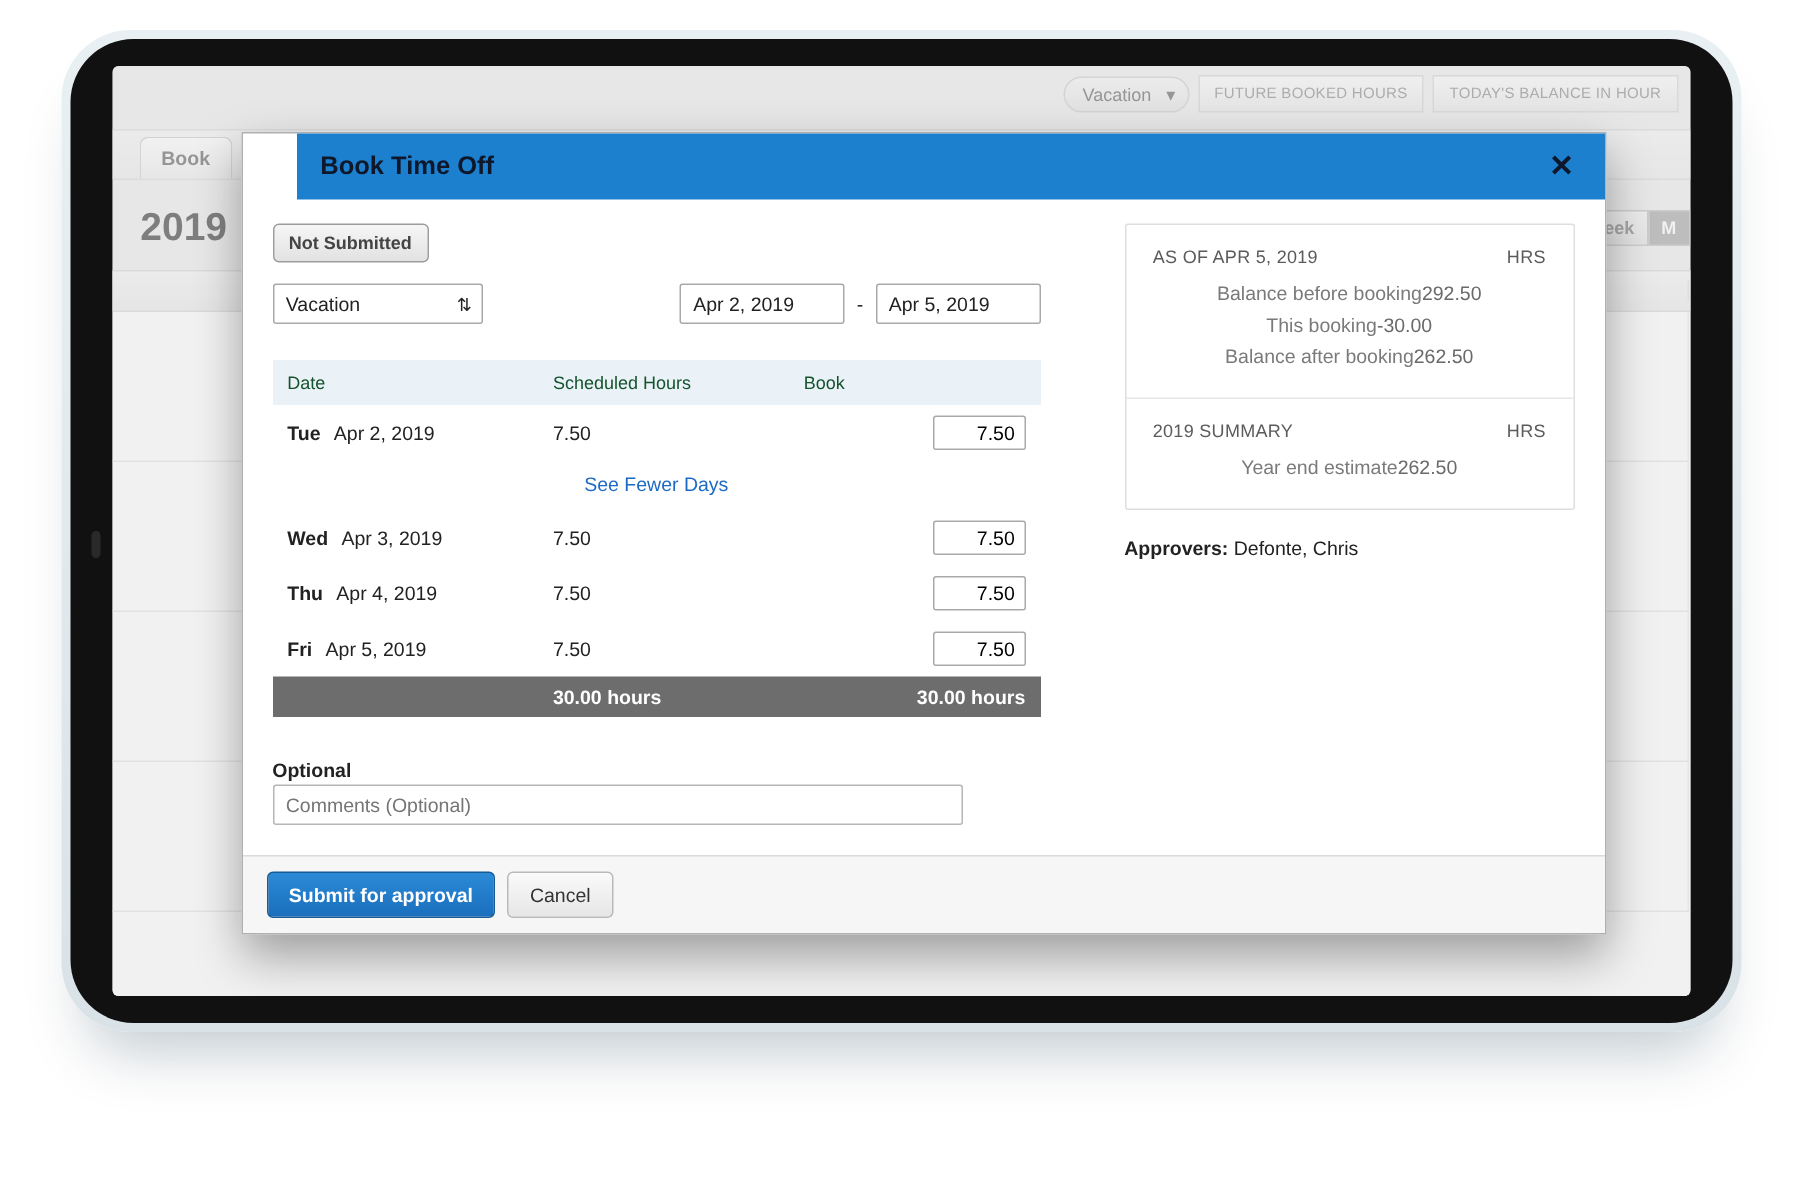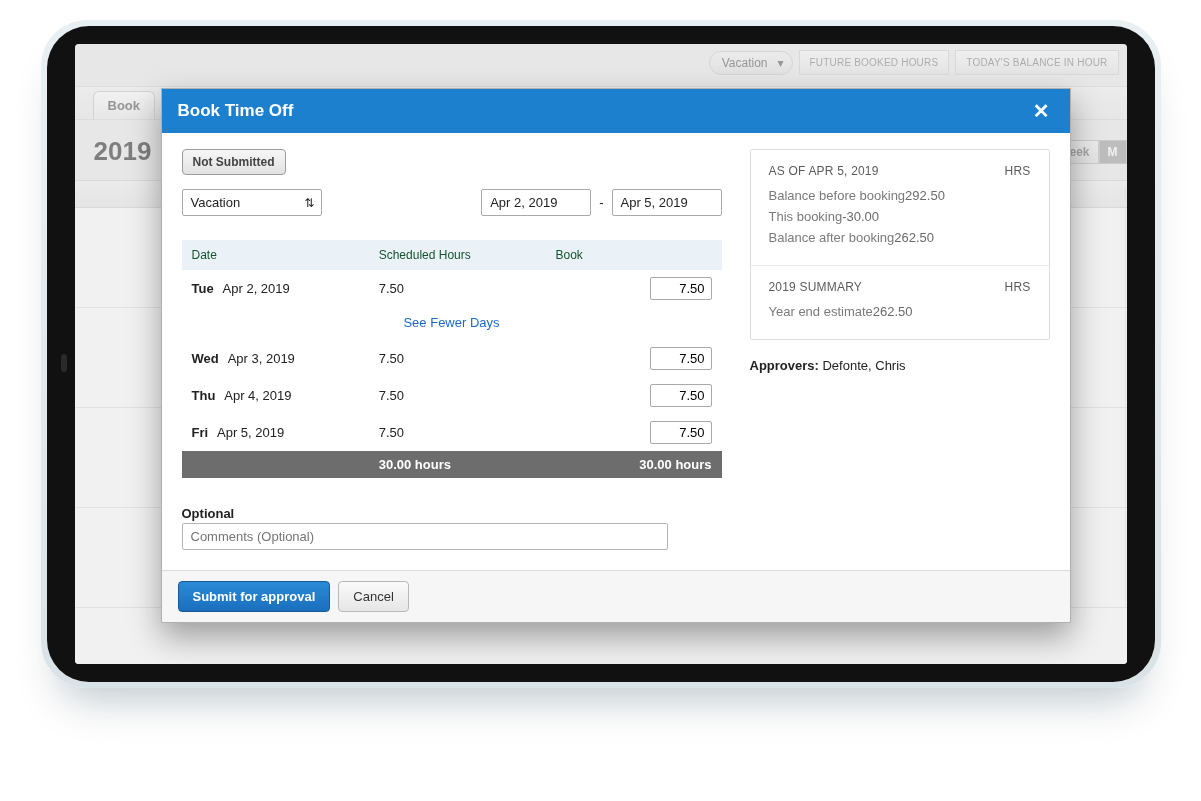--- a/index.html
+++ b/index.html
@@ -157,38 +157,39 @@
     background: #fff;
     border: 1px solid #b0b0b0;
     box-shadow: 0 14px 30px rgba(0,0,0,.35);
     display: flex;
     flex-direction: column;
     font-size: 13px;
     color: #222;
   }
   .modal-header {
     background: #1c80cf;
-    color: #ffffff;
+    color: #0f172a;
     padding: 12px 16px;
     font-size: 17px;
     font-weight: bold;
     display: flex;
     justify-content: space-between;
     align-items: center;
+    margin-left: 36px;
   }
   .modal-header .close {
     font-size: 20px;
     line-height: 1;
     cursor: pointer;
     padding: 0 4px;
   }
   .modal-body {
     display: flex;
     padding: 16px 20px 20px 20px;
-    gap: 28px;
+    gap: 56px;
   }
   .modal-body .left { flex: 1; }
   .modal-body .right { width: 300px; }
 
   .status-chip {
     display: inline-block;
     border: 1px solid #9c9c9c;
     background: linear-gradient(#f6f6f6,#e2e2e2);
     border-radius: 4px;
     padding: 5px 10px;
@@ -282,21 +283,21 @@
   }
   .info-card .sec { padding: 14px 18px; font-size: 13px; color: #555; }
   .info-card .sec + .sec { border-top: 1px solid #e6e6e6; }
   .info-card .sec-title {
     display: flex; justify-content: space-between;
     color: #5b5b5b; font-size: 12px;
     margin-bottom: 10px;
     letter-spacing: .2px;
     align-items: flex-end;
   }
-  .info-card .line { display: flex; justify-content: flex-start; color: #7a7a7a; margin: 6px 0; font-size: 13px; }
+  .info-card .line { display: flex; justify-content: center; color: #7a7a7a; margin: 6px 0; font-size: 13px; }
   .info-card .line .val { color: #6a6a6a; }
 
   .approvers { margin-top: 18px; font-size: 13px; color: #222; }
   .approvers b { font-weight: bold; }
 
   .modal-footer {
     border-top: 1px solid #dcdcdc;
     background: #f6f6f6;
     padding: 10px 16px;
     display: flex;

